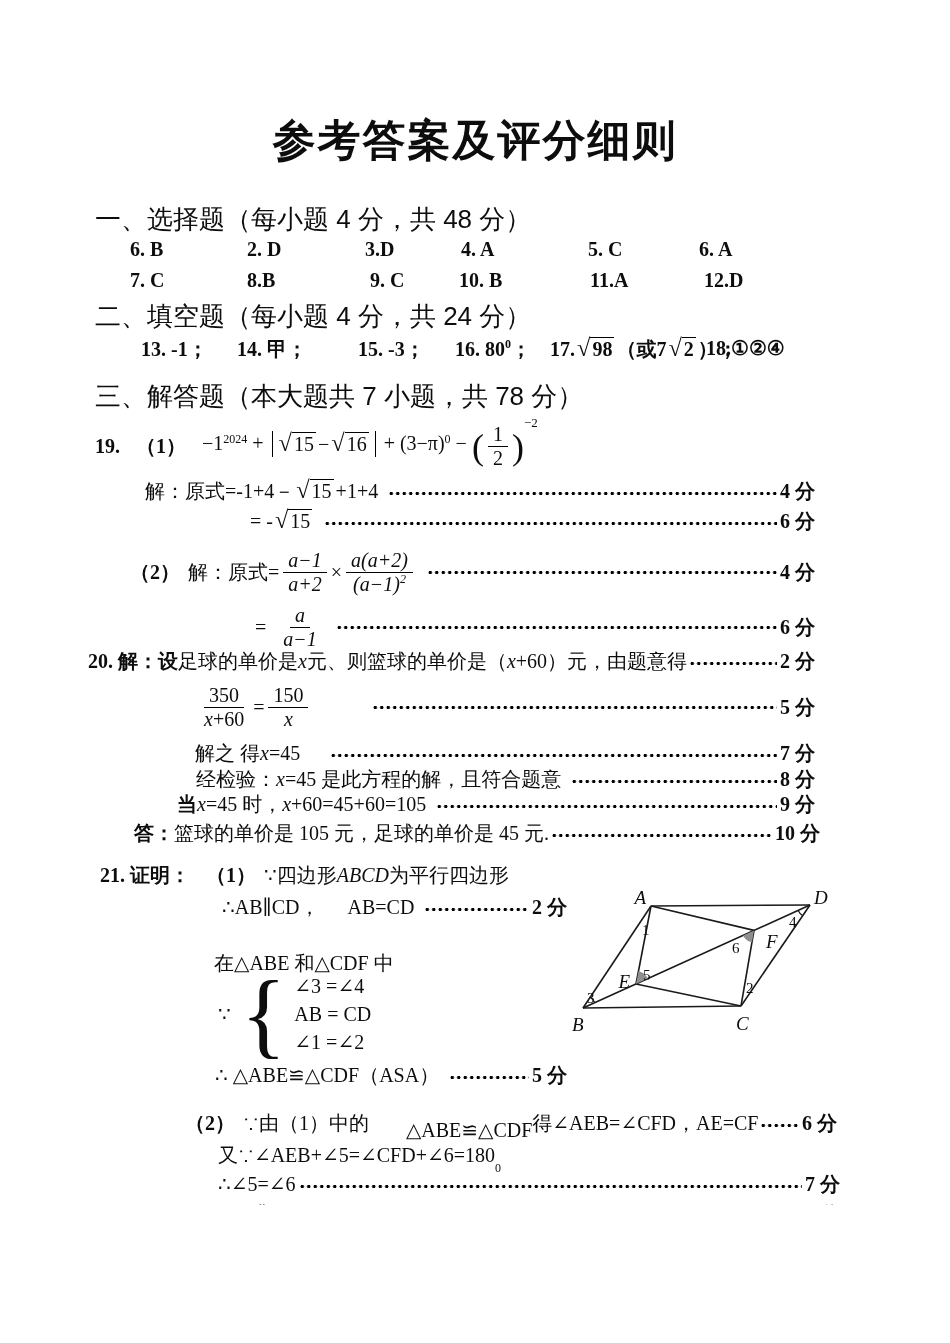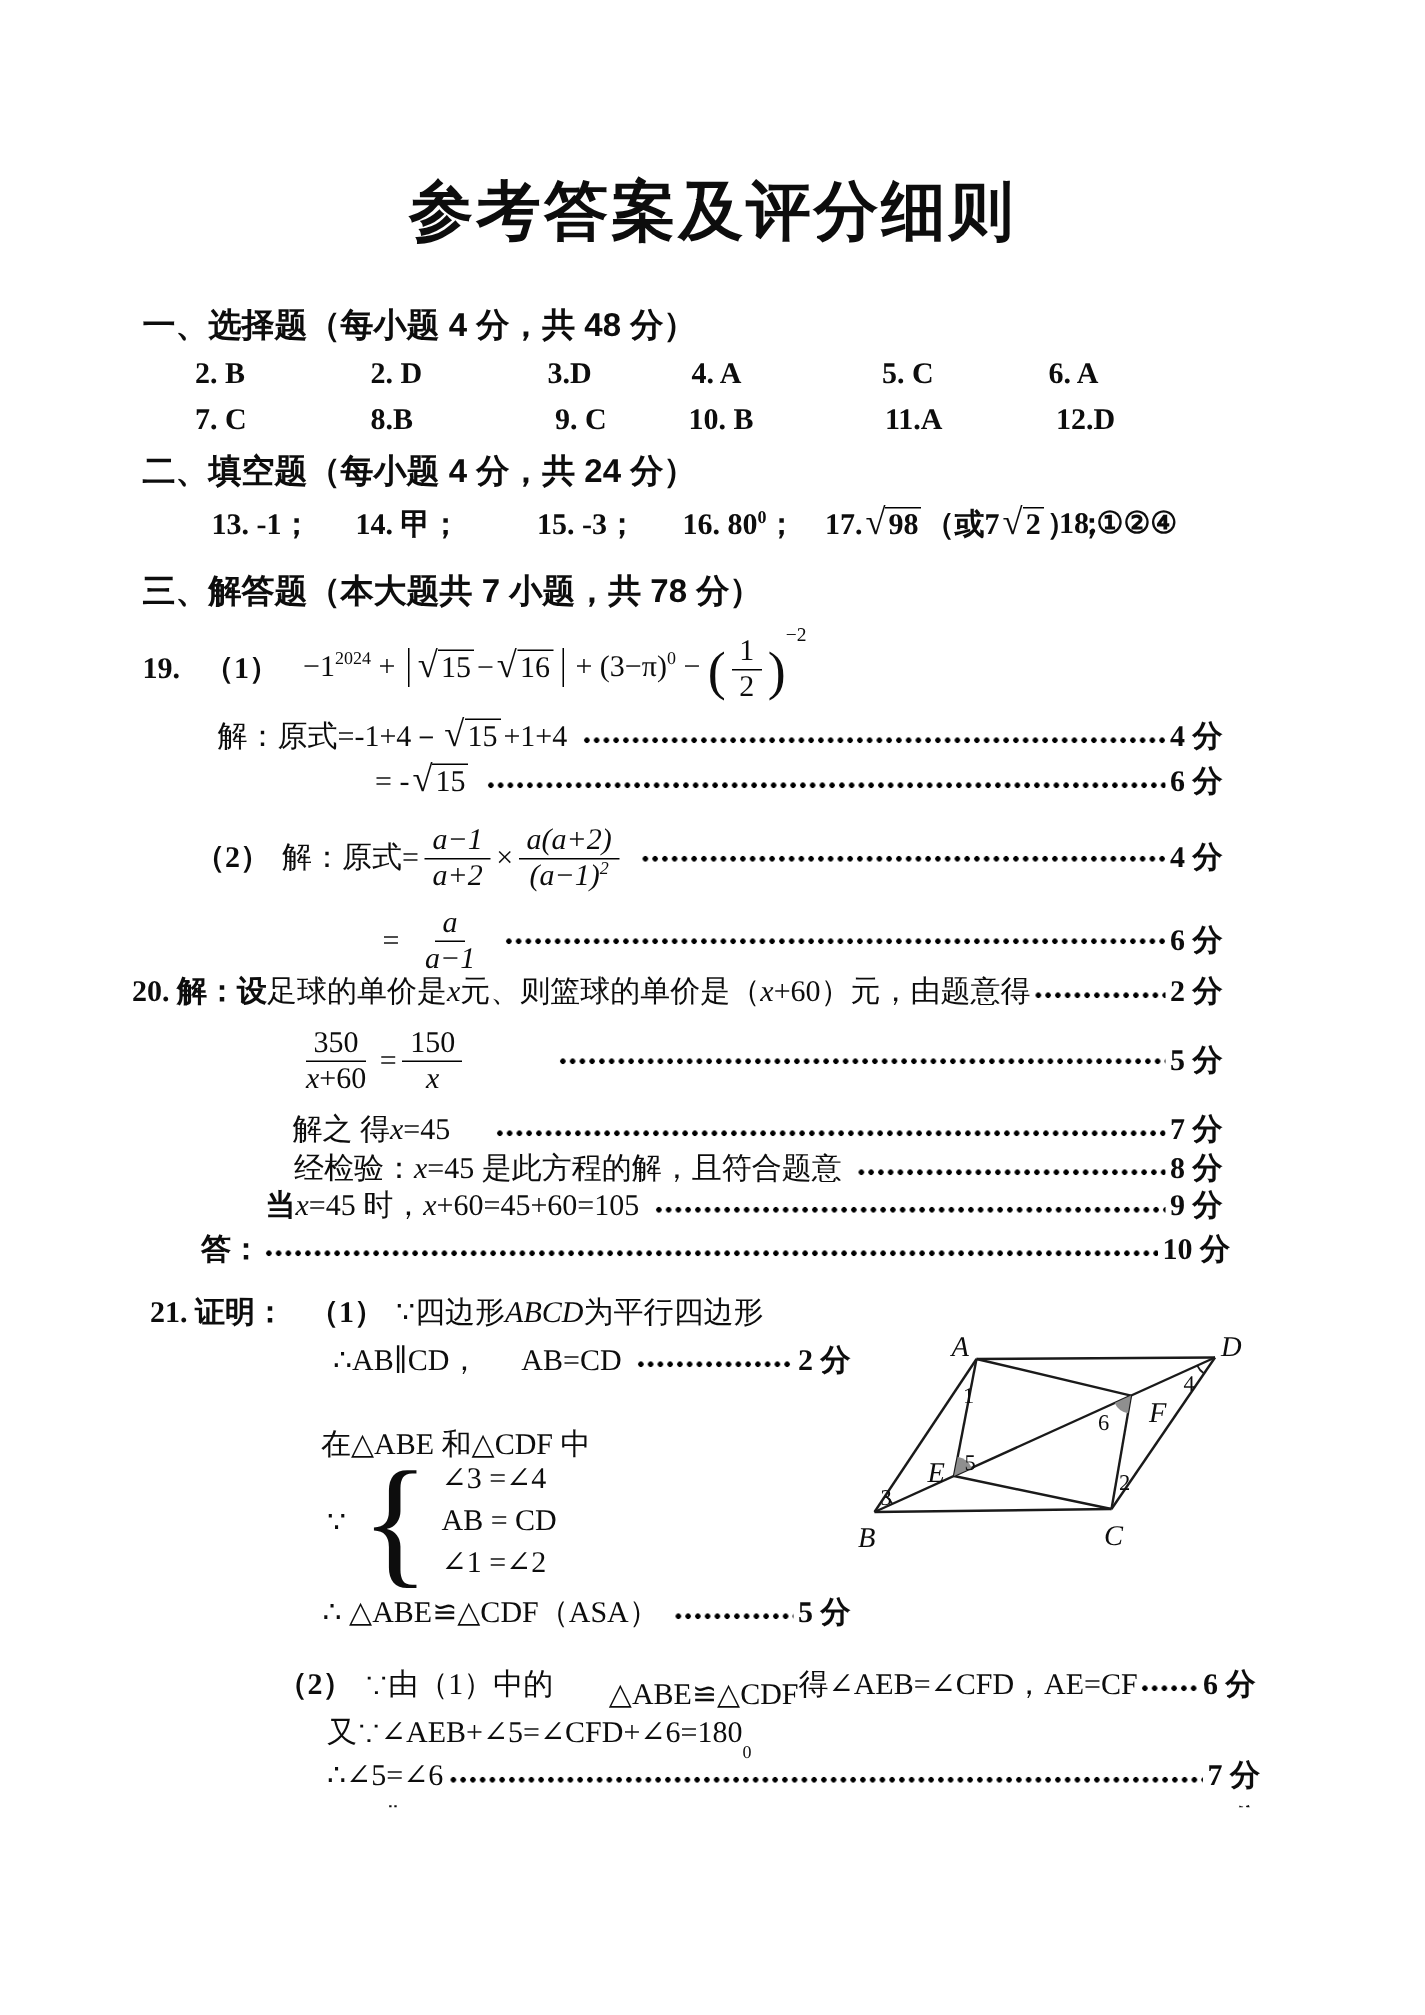--- a/index.html
+++ b/index.html
@@ -2,21 +2,21 @@
 <html><head>
 <meta charset="utf-8">
 <style>
   html,body{margin:0;padding:0;background:#fff;}
   .page{position:relative;width:950px;height:1205px;background:#fff;overflow:hidden;
         font-family:"Liberation Serif","DejaVu Serif",serif;color:#0d0d0d;}
   .title{position:absolute;top:112px;left:0;right:0;text-align:center;
          font-family:"Liberation Sans","DejaVu Sans",sans-serif;font-weight:700;
          font-size:43px;letter-spacing:2px;}
   .h{position:absolute;font-family:"Liberation Sans","DejaVu Sans",sans-serif;
-     font-weight:700;font-size:22px;white-space:nowrap;}
+     font-weight:400;font-size:26px;white-space:nowrap;}
   .r{position:absolute;display:flex;align-items:flex-end;font-size:20px;
      white-space:nowrap;line-height:26px;}
   .r.c{align-items:center;}
   .itemrow{position:absolute;left:0;width:100%;height:34px;}
   .itemrow>span{position:absolute;font-weight:700;font-size:20px;white-space:nowrap;}
   .lead{flex:1 1 auto;height:5px;margin:0 3px 8px 10px;background-position:0 50%;
         background-image:radial-gradient(circle,#000 1.6px,transparent 2px);
         background-size:6.5px 5px;background-repeat:repeat-x;}
   .r.c .lead{margin-bottom:0;align-self:center;}
   .score{font-weight:700;}
@@ -54,21 +54,21 @@
 </head>
 <body>
 
 <div class="page">
 
   <div class="title">参考答案及评分细则</div>
 
   <div class="h" style="top:202px;left:95px">一、选择题（每小题 4 分，共 48 分）</div>
 
   <div class="itemrow" style="top:238px">
-    <span style="left:130px">2. B</span>
+    <span style="left:130px">6. B</span>
     <span style="left:247px">2. D</span>
     <span style="left:365px">3.D</span>
     <span style="left:461px">4. A</span>
     <span style="left:588px">5. C</span>
     <span style="left:699px">6. A</span>
   </div>
   <div class="itemrow" style="top:269px">
     <span style="left:130px">7. C</span>
     <span style="left:247px">8.B</span>
     <span style="left:370px">9. C</span>
@@ -195,20 +195,21 @@
     <span class="it">x</span>
     <span>=45 时，</span>
     <span class="it">x</span>
     <span>+60=45+60=105</span>
     <span class="lead"></span>
     <span class="score">9 分</span>
   </div>
 
   <div class="r" style="top:820px;left:134px;width:686px">
     <span class="bold">答：</span>
+    <span>篮球的单价是 105 元，足球的单价是 45 元.</span>
     <span class="lead" style="margin-left:2px"></span>
     <span class="score">10 分</span>
   </div>
 
   <div class="r" style="top:862px;left:100px">
     <span class="bold mr16">21. 证明：</span>
     <span class="bold mr8">（1）</span>
     <span>∵</span>
     <span>四边形 </span>
     <span class="it">ABCD</span>

